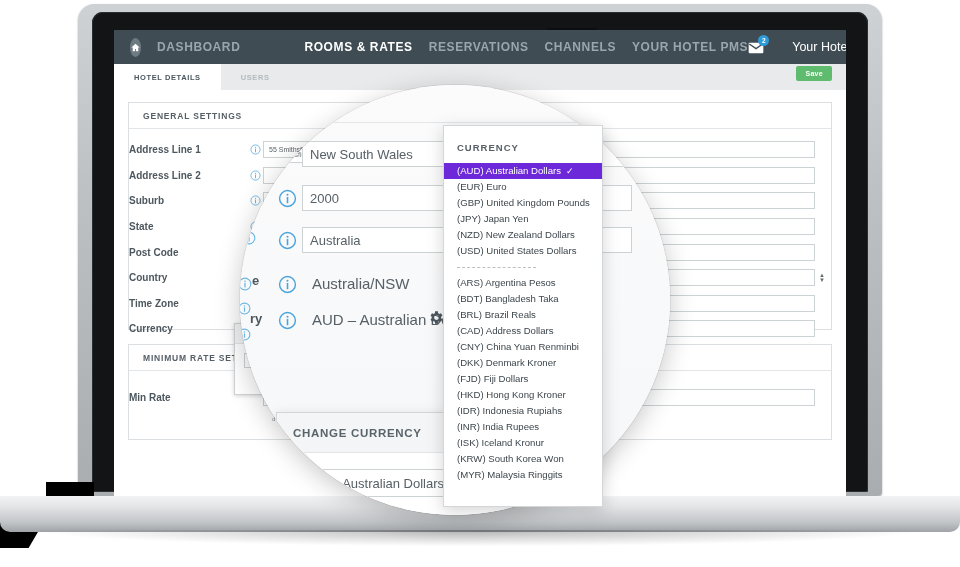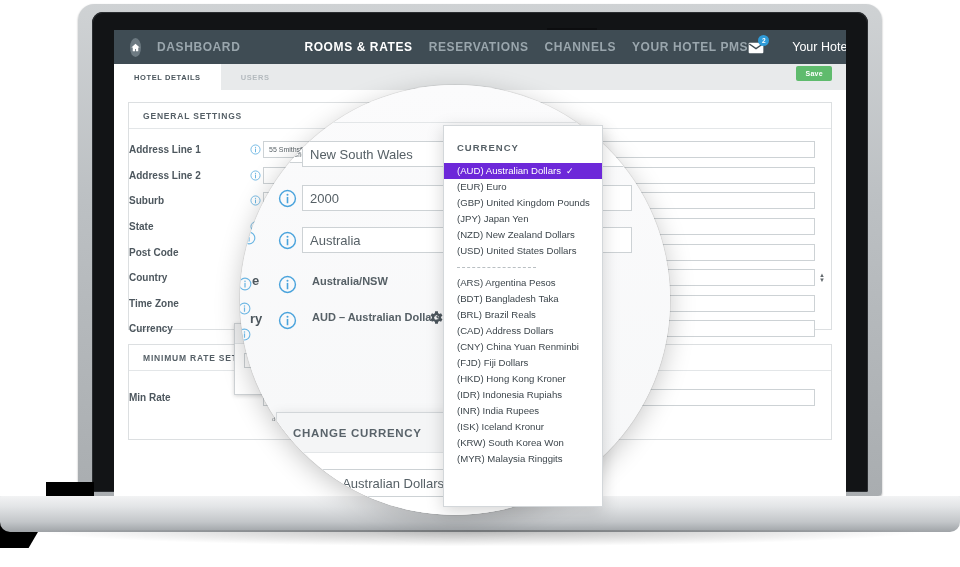--- a/index.html
+++ b/index.html
@@ -157,21 +157,21 @@
     background: linear-gradient(180deg,#fbfbfc 0%, #f6f7f8 100%);
   }
 
   .m-panel-top { position:absolute; left:-70px; top:8px; width:640px; height:30px;
     border-bottom:1px solid #e3e6e8; }
   .m-panel-title { position:absolute; left:92px; top:14px; font-size:11px; font-weight:bold;
     letter-spacing:.8px; color:#5a646b; }
 
   .m-row { position: absolute; left: 0; width: 430px; height: 42px; display: flex; align-items: center; }
   .m-info { width: 22px; height: 22px; flex: none; display:flex; align-items:center; justify-content:center; }
-  .m-val { font-size: 11px; color: #566066; white-space: nowrap; font-weight: bold; }
+  .m-val { font-size: 15px; color: #566066; white-space: nowrap; }
   .m-inputbox {
     height: 26px; border: 1px solid #cdd2d5; background:#fff; display:flex; align-items:center;
     padding: 0 7px; font-size: 13px; color: #566066; white-space: nowrap;
   }
   .m-smallinput {
     height: 18px; border: 1px solid #cdd2d5; background:#fff; display:flex; align-items:center;
     padding: 0 4px; font-size: 7px; color: #6a7277; white-space: nowrap;
   }
 
   .m-leftinfo { position:absolute; width: 14px; height:14px; }
@@ -579,20 +579,21 @@
 
     <div class="cm-sep">
         <i></i>
       </div>
 
     <div class="cm-item">(ARS) Argentina Pesos</div>
     <div class="cm-item">(BDT) Bangladesh Taka</div>
     <div class="cm-item">(BRL) Brazil Reals</div>
     <div class="cm-item">(CAD) Address Dollars</div>
     <div class="cm-item">(CNY) China Yuan Renminbi</div>
+    <div class="cm-item">(DKK) Denmark Kroner</div>
     <div class="cm-item">(FJD) Fiji Dollars</div>
     <div class="cm-item">(HKD) Hong Kong Kroner</div>
     <div class="cm-item">(IDR) Indonesia Rupiahs</div>
     <div class="cm-item">(INR) India Rupees</div>
     <div class="cm-item">(ISK) Iceland Kronur</div>
     <div class="cm-item">(KRW) South Korea Won</div>
     <div class="cm-item">(MYR) Malaysia Ringgits</div>
   </div>
 
 </div>

